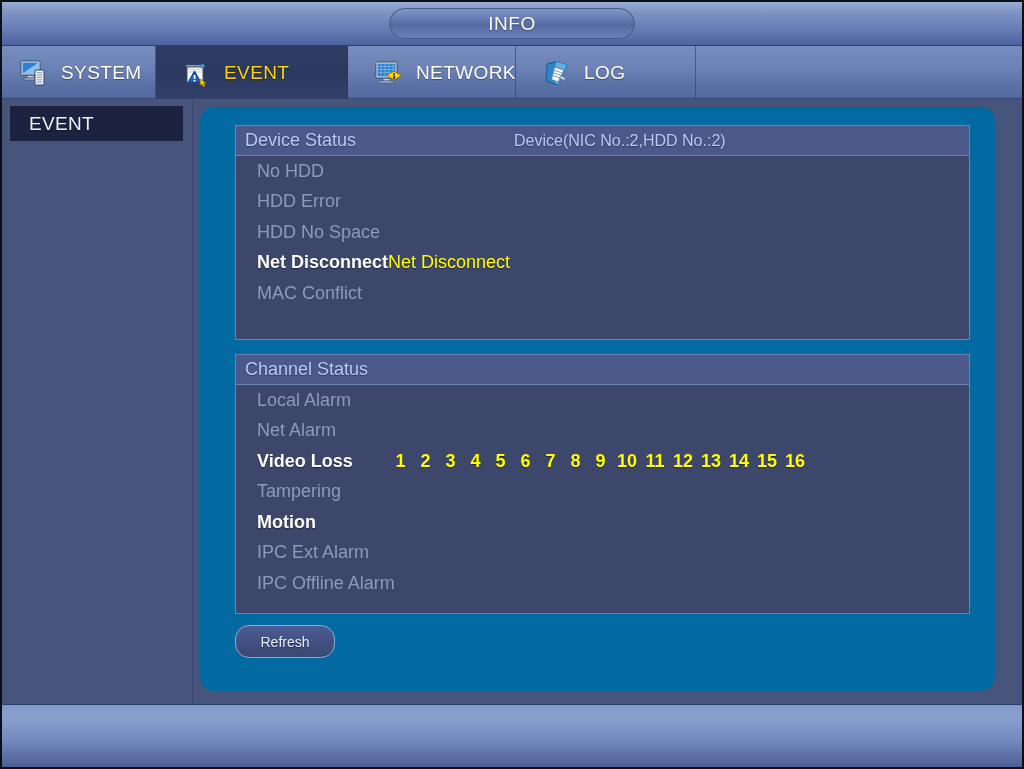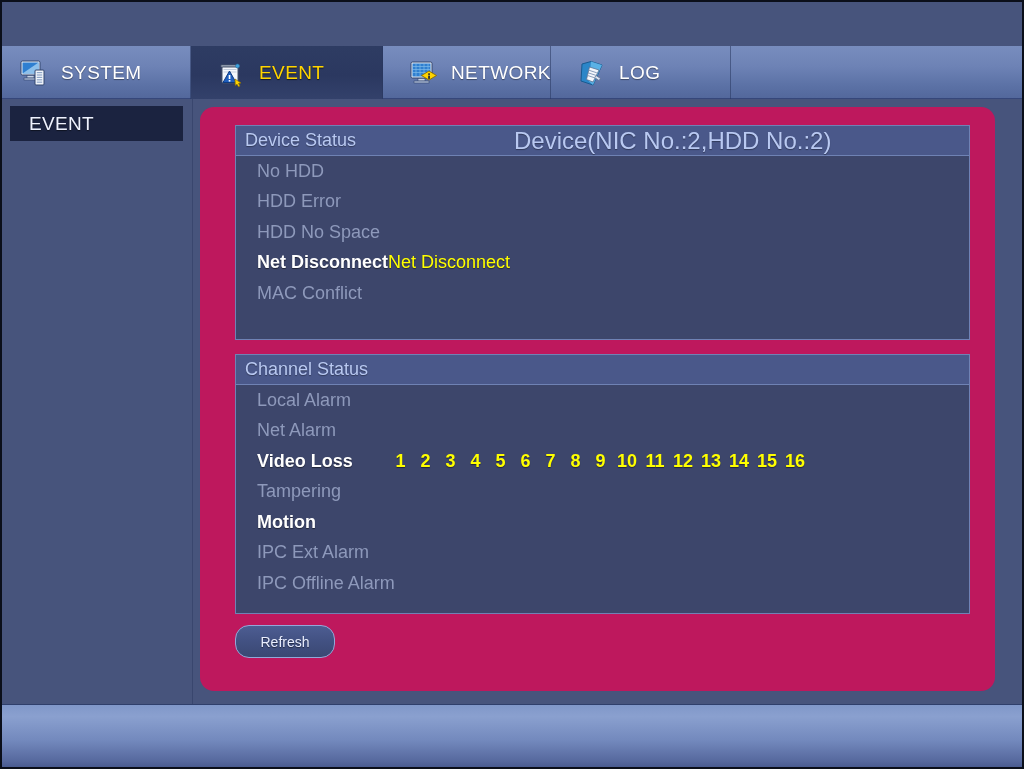--- a/index.html
+++ b/index.html
@@ -56,21 +56,21 @@
     text-shadow: 0 1px 1px rgba(0,0,0,.40);
     border-right: 1px solid rgba(40,55,95,.55);
     cursor: default;
   }
   .tab .tab-label { margin-left: 12px; }
   .tab.active {
     background: linear-gradient(to bottom, #2e3c63 0%, #2b3860 55%, #33416b 100%);
     color: #ffd400;
     text-shadow: 0 1px 1px rgba(0,0,0,.6);
   }
-  .tab-w-system  { width: 191px; padding-left: 19px; }
+  .tab-w-system  { width: 156px; padding-left: 19px; }
   .tab-w-event   { width: 192px; }
   .tab-w-network { width: 168px; }
   .tab-w-log     { width: 180px; }
   .tab-filler { flex: 1 1 auto; height: 53px; }
 
   
   .ticon { width: 30px; height: 30px; display: block; }
 
   
   .sidebar {
@@ -89,21 +89,21 @@
     font-size: 19px;
     letter-spacing: 0.3px;
     text-shadow: 0 1px 1px rgba(0,0,0,.5);
     cursor: default;
   }
 
   
   .content {
     position: absolute; left: 200px; top: 107px;
     width: 795px; height: 584px;
-    background: #be185d;
+    background: #0369a1;
     border-radius: 14px;
   }
 
   
   .panel {
     position: absolute;
     left: 35px;
     width: 735px;
     border: 1px solid #6f82b4;
     background: #3d466b;
@@ -118,21 +118,21 @@
     border-bottom: 1px solid #6f82b4;
     display: flex; align-items: center;
   }
   .panel-head .ph-left {
     position: absolute; left: 9px;
     color: #b9c9f2; font-size: 18px;
     text-shadow: 0 1px 1px rgba(0,0,0,.35);
   }
   .panel-head .ph-right {
     position: absolute; left: 278px;
-    color: #b9c9f2; font-size: 24px;
+    color: #b9c9f2; font-size: 16px;
     text-shadow: 0 1px 1px rgba(0,0,0,.35);
   }
 
   .panel-body { position: relative; }
 
   .row {
     position: relative;
     height: 30.5px;
     display: flex; align-items: center;
     font-size: 18px;
@@ -192,20 +192,23 @@
     width: 1024px; height: 769px;
     border: 2px solid #0b0f1a;
     pointer-events: none;
   }
 </style>
 </head>
 <body>
 
 <div id="app">
 
+  <div class="titlebar">
+    <div class="title-pill">INFO</div>
+  </div>
 
   <div class="tabbar">
 
     <div class="tab tab-w-system">
       <span class="ticon">
         <svg viewBox="0 0 30 30" width="30" height="30">
           <rect x="2" y="3" width="19" height="14" rx="1.5" fill="#e9eef7" stroke="#33466e" stroke-width="1"></rect>
           <rect x="3.5" y="4.5" width="16" height="11" fill="#2f7fd0"></rect>
           <path d="M3.5 15.5 L19.5 4.5 L19.5 15.5 Z" fill="#9ecbf0" opacity=".85"></path>
           <rect x="8" y="17.5" width="7" height="2.5" fill="#c9d4e6" stroke="#33466e" stroke-width=".6"></rect>

